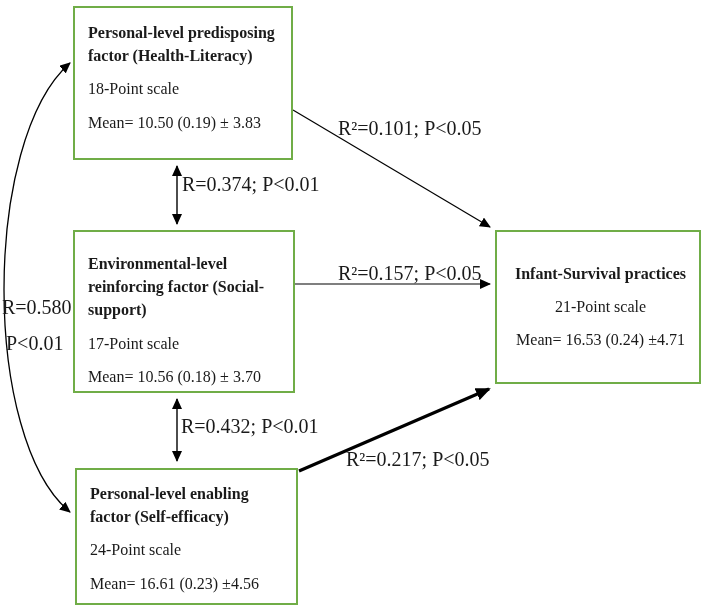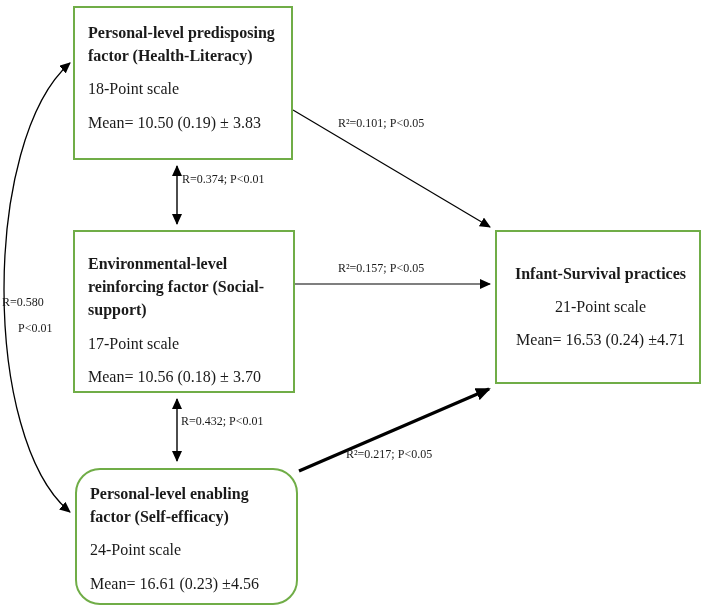--- a/index.html
+++ b/index.html
@@ -24,33 +24,33 @@
     border:2px solid var(--box-border);
     background:var(--bg);
     padding:13px 8px 0 13px;
     font-size:16px;
     line-height:1.45;
   }
   .node .title{font-weight:bold;margin:0;}
   .node .line{margin:10px 0 0 0;}
   #node-predisposing{left:73px;top:6px;width:220px;height:154px;}
   #node-reinforcing{left:73px;top:230px;width:222px;height:163px;padding-top:20px;}
-  #node-enabling{left:75px;top:468px;width:223px;height:137px;padding-top:12px;border-radius:25px;}
+  #node-enabling{left:75px;top:468px;width:223px;height:137px;padding-top:12px;}
   #node-outcome{left:495px;top:230px;width:206px;height:154px;padding-top:30px;text-align:center;}
   .edge-label{
     position:absolute;
-    font-size:12px;
+    font-size:20px;
     white-space:nowrap;
     line-height:1.2;
     background:transparent;
   }
   #lbl-corr-1-2{left:182px;top:172px;}
   #lbl-corr-2-3{left:181px;top:414px;text-align:center;}
   #lbl-corr-1-3{left:2px;top:295px;}
-  #lbl-corr-1-3 .l2{margin-top:12px;margin-left:4px;padding-left:12px;}
+  #lbl-corr-1-3 .l2{margin-top:12px;margin-left:4px;}
   #lbl-path-1{left:338px;top:116px;}
   #lbl-path-2{left:338px;top:261px;}
   #lbl-path-3{left:346px;top:447px;}
 </style>
 </head>
 <body>
 
 <div class="canvas">
 
   <svg class="arrow-layer" viewBox="0 0 709 611" xmlns="http://www.w3.org/2000/svg">

